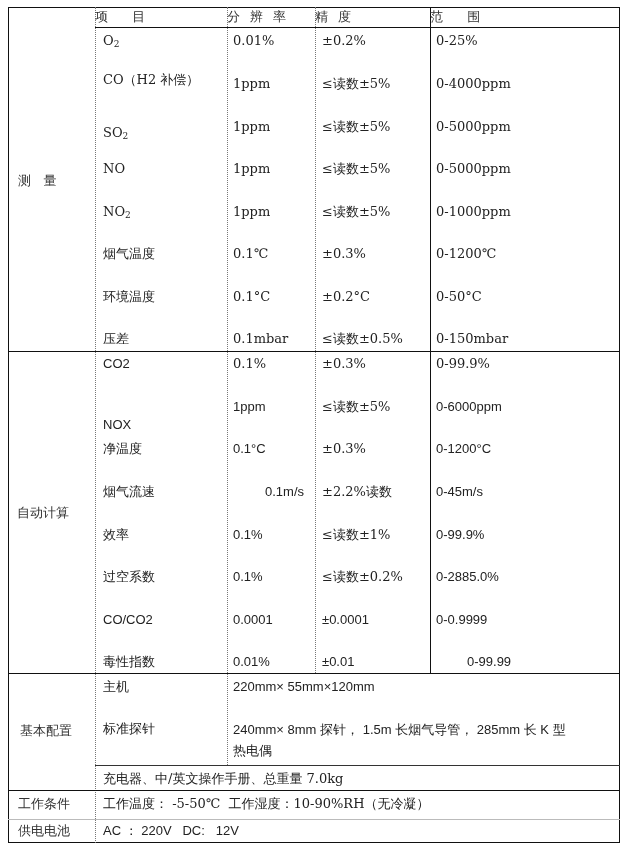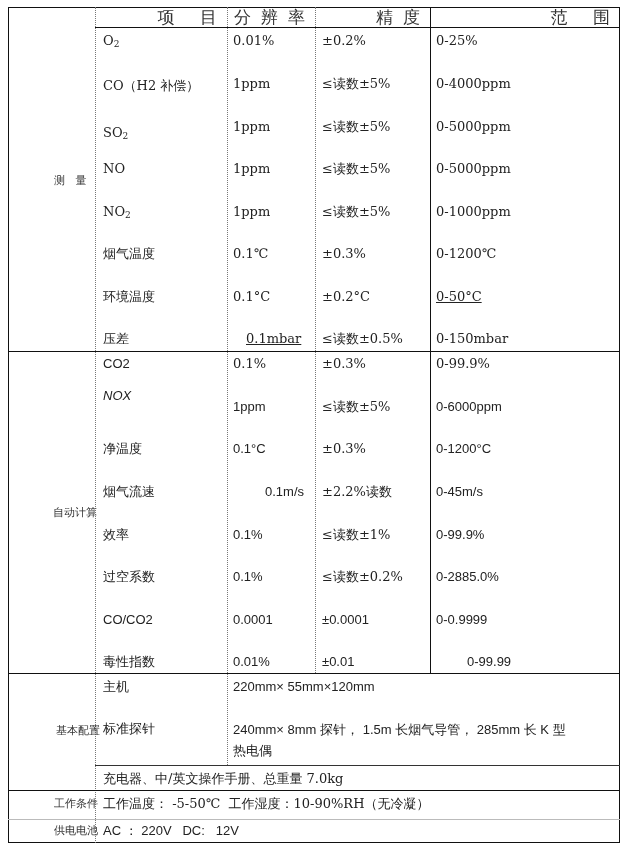--- a/index.html
+++ b/index.html
@@ -6,22 +6,22 @@
     body { width: 628px; height: 847px; position: relative; overflow: hidden;
            font-family: "DejaVu Serif", "Liberation Serif", serif; color: #222; }
     .hline { position: absolute; height: 0; }
     .vline { position: absolute; width: 0; }
     .solid-h { border-top: 1.5px solid #111; }
     .solid-v { border-left: 1.5px solid #111; }
     .dot-v { border-left: 1px dotted #777; }
     .light-h { border-top: 1px solid #bbb; }
     .thin-h { border-top: 1px solid #333; }
     .cell { position: absolute; font-size: 13px; line-height: 16px; white-space: nowrap; }
-    .hdr { position: absolute; font-size: 17px; line-height: 16px; letter-spacing: 10px; text-align: right; color: #333; }
-    .sect { position: absolute; font-size: 11px; line-height: 16px; color: #333; margin-left: 36px; }
+    .hdr { position: absolute; font-size: 13px; line-height: 16px; letter-spacing: 10px; text-align: left; color: #333; }
+    .sect { position: absolute; font-size: 13px; line-height: 16px; color: #333; }
     .sans { font-family: "Liberation Sans", "DejaVu Sans", sans-serif; }
     sub { font-size: 9px; vertical-align: -2px; line-height: 0; }
   </style>
 </head>
 <body>
 
 <div class="hline solid-h" style="left:8px; top:7px; width:612px;"></div>
 <div class="vline solid-v" style="left:8px; top:7px; height:836px;"></div>
 <div class="vline solid-v" style="left:619px; top:7px; height:836px;"></div>
 <div class="hline solid-h" style="left:8px; top:842px; width:612px;"></div>
@@ -46,21 +46,21 @@
 
 <div class="sect" style="left:18px; top:173px; white-space:pre;">测   量</div>
 
 <div>
   <div class="cell" style="left:103px; top:33px;">O<sub>2</sub></div>
   <div class="cell" style="left:233px; top:33px;">0.01%</div>
   <div class="cell" style="left:322px; top:33px;">±0.2%</div>
   <div class="cell" style="left:436px; top:33px;">0-25%</div>
 </div>
 <div>
-  <div class="cell" style="left:103px; top:78px;">CO（H2 补偿）</div>
+  <div class="cell" style="left:103px; top:72px;">CO（H2 补偿）</div>
   <div class="cell" style="left:233px; top:76px;">1ppm</div>
   <div class="cell" style="left:322px; top:76px;">≤读数±5%</div>
   <div class="cell" style="left:436px; top:76px;">0-4000ppm</div>
 </div>
 <div>
   <div class="cell" style="left:103px; top:119px;margin-top:6px;">SO<sub>2</sub></div>
   <div class="cell" style="left:233px; top:119px;">1ppm</div>
   <div class="cell" style="left:322px; top:119px;">≤读数±5%</div>
   <div class="cell" style="left:436px; top:119px;">0-5000ppm</div>
 </div>
@@ -79,39 +79,39 @@
 <div>
   <div class="cell" style="left:103px; top:246px;">烟气温度</div>
   <div class="cell" style="left:233px; top:246px;">0.1℃</div>
   <div class="cell" style="left:322px; top:246px;">±0.3%</div>
   <div class="cell" style="left:436px; top:246px;">0-1200℃</div>
 </div>
 <div>
   <div class="cell" style="left:103px; top:289px;">环境温度</div>
   <div class="cell" style="left:233px; top:289px;">0.1°C</div>
   <div class="cell" style="left:322px; top:289px;">±0.2°C</div>
-  <div class="cell" style="left:436px; top:289px;text-decoration:underline;">0-50°C</div>
+  <div class="cell" style="left:436px; top:289px;">0-50°C</div>
 </div>
 <div>
   <div class="cell" style="left:103px; top:331px;">压差</div>
-  <div class="cell" style="left:246px; top:331px;text-decoration:underline;">0.1mbar</div>
+  <div class="cell" style="left:233px; top:331px;">0.1mbar</div>
   <div class="cell" style="left:322px; top:331px;">≤读数±0.5%</div>
   <div class="cell" style="left:436px; top:331px;">0-150mbar</div>
 </div>
 
 <div class="sect" style="left:17px; top:505px;">自动计算</div>
 
 <div>
   <div class="cell sans" style="left:103px; top:356px;">CO2</div>
   <div class="cell" style="left:233px; top:356px;">0.1%</div>
   <div class="cell" style="left:322px; top:356px;">±0.3%</div>
   <div class="cell" style="left:436px; top:356px;">0-99.9%</div>
 </div>
 <div>
-  <div class="cell sans" style="left:103px; top:388px;font-style:italic;">NOX</div>
+  <div class="cell sans" style="left:103px; top:417px;">NOX</div>
   <div class="cell sans" style="left:233px; top:399px;">1ppm</div>
   <div class="cell" style="left:322px; top:399px;">≤读数±5%</div>
   <div class="cell sans" style="left:436px; top:399px;">0-6000ppm</div>
 </div>
 <div>
   <div class="cell" style="left:103px; top:441px;">净温度</div>
   <div class="cell sans" style="left:233px; top:441px;">0.1°C</div>
   <div class="cell" style="left:322px; top:441px;">±0.3%</div>
   <div class="cell sans" style="left:436px; top:441px;">0-1200°C</div>
 </div>

